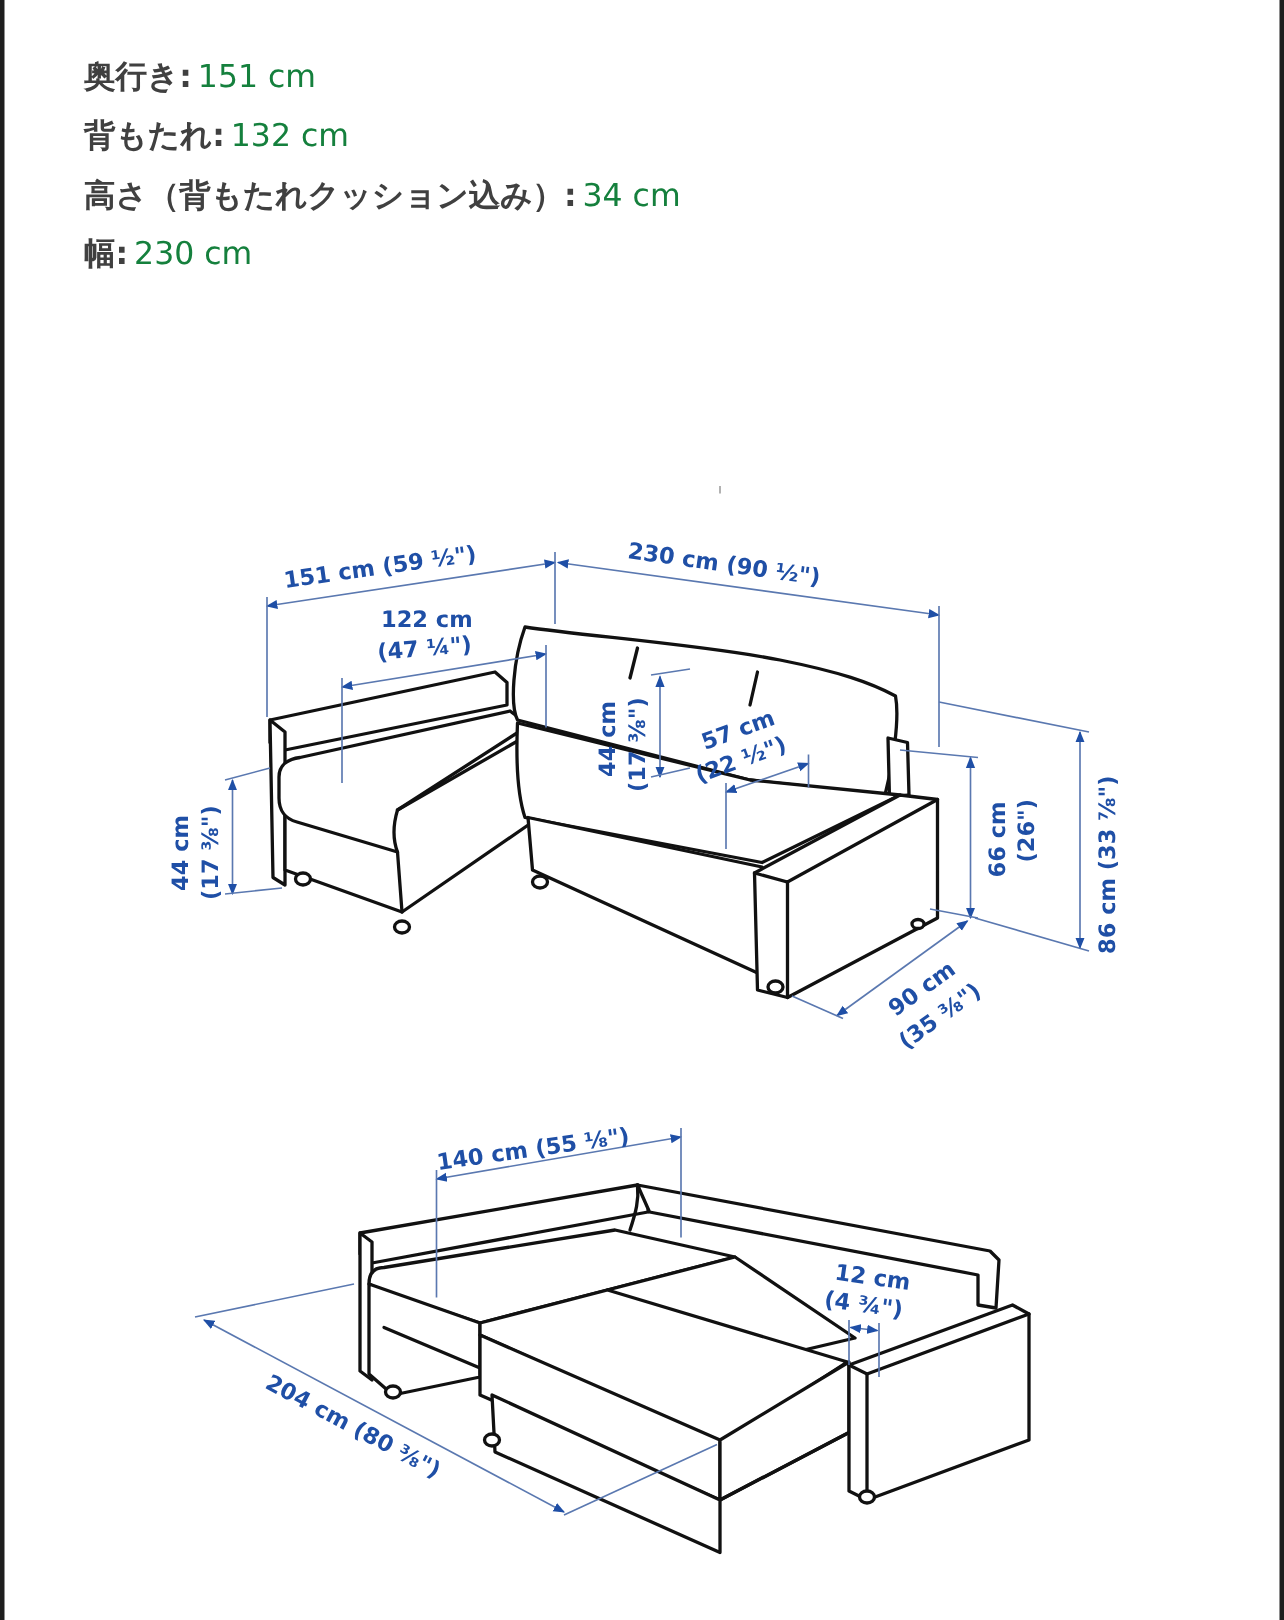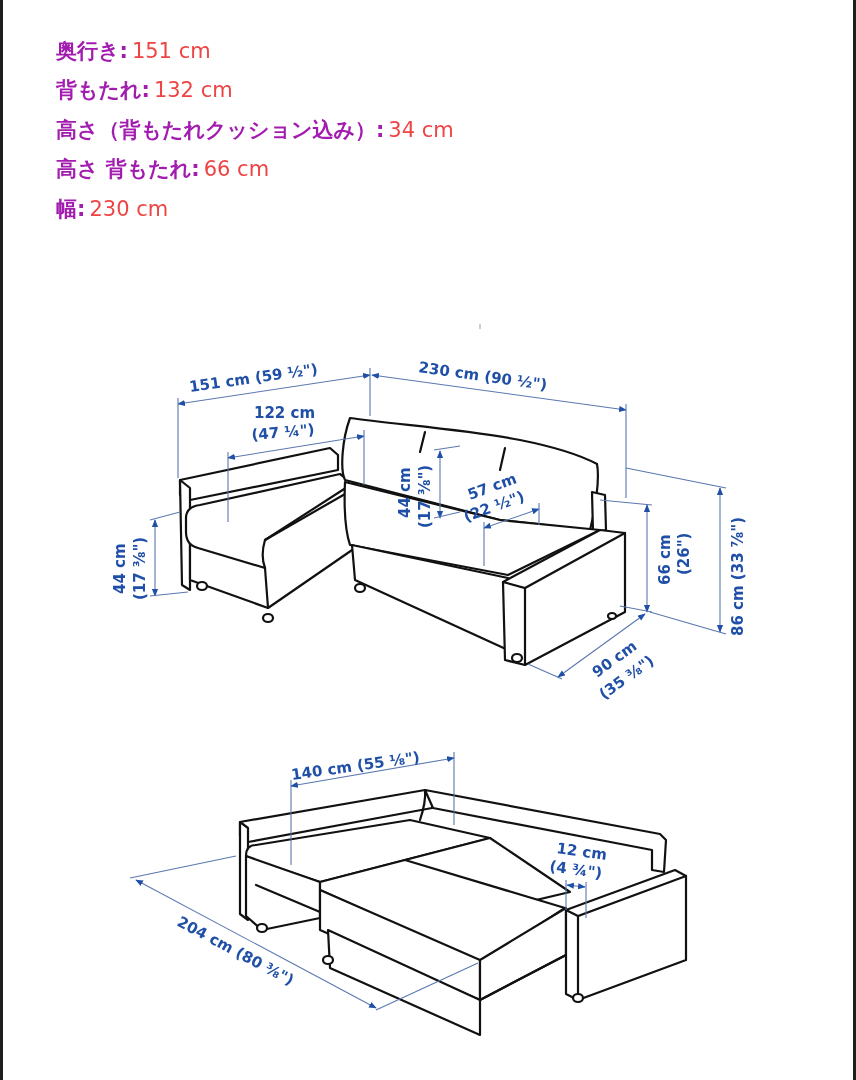--- a/index.html
+++ b/index.html
@@ -12,22 +12,22 @@
   .frame-left, .frame-right {
     position: absolute; top: 0; bottom: 0; width: 3px; background: #1e1e1e;
   }
   .frame-left { left: 0; }
   .frame-right { right: 0; }
   .specs {
     position: absolute; left: 56px; top: 32px;
     color: #3a3a3a; font-size: 21px; line-height: 39.4px;
   }
   .spec-row { white-space: nowrap; }
-  .spec-label { font-weight: bold; color: #a21caf; }
-  .spec-value { color: #ef4444; margin-left: 4px; }
+  .spec-label { font-weight: bold; color: #404040; }
+  .spec-value { color: #15803d; margin-left: 4px; }
   .diagram-wrap { position: absolute; left: 0; top: 0; width: 856px; height: 1080px; }
   svg { position: absolute; left: 0; top: 0; }
   .dim-text {
     font-family: "DejaVu Sans", sans-serif; font-weight: bold;
     fill: #1f4fa6; font-size: 15px;
   }
   .dim-line { stroke: #5a78b0; stroke-width: 1.1; fill: none; }
   .sofa { stroke: #111111; stroke-width: 2.2; fill: #ffffff; stroke-linejoin: round; stroke-linecap: round; }
   .sofa-line { stroke: #111111; stroke-width: 2.2; fill: none; stroke-linecap: round; }
   .tick { stroke: #999; stroke-width: 1; }
@@ -35,21 +35,20 @@
 </head>
 <body>
 
 <div class="frame-left"></div>
 <div class="frame-right"></div>
 
 <div class="specs">
   <div class="spec-row"><span class="spec-label">奥行き:</span><span class="spec-value">151 cm</span></div>
   <div class="spec-row"><span class="spec-label">背もたれ:</span><span class="spec-value">132 cm</span></div>
   <div class="spec-row"><span class="spec-label">高さ（背もたれクッション込み）:</span><span class="spec-value">34 cm</span></div>
-  <div class="spec-row"><span class="spec-label">高さ 背もたれ:</span><span class="spec-value">66 cm</span></div>
   <div class="spec-row"><span class="spec-label">幅:</span><span class="spec-value">230 cm</span></div>
 </div>
 
 <div class="diagram-wrap">
 <svg width="856" height="1080" viewBox="0 0 856 1080">
   <defs>
     <marker id="arr" viewBox="0 0 10 10" refX="9" refY="5" markerWidth="7" markerHeight="7" orient="auto-start-reverse">
       <path d="M0,1 L10,5 L0,9 z" fill="#1f4fa6"></path>
     </marker>
   </defs>

